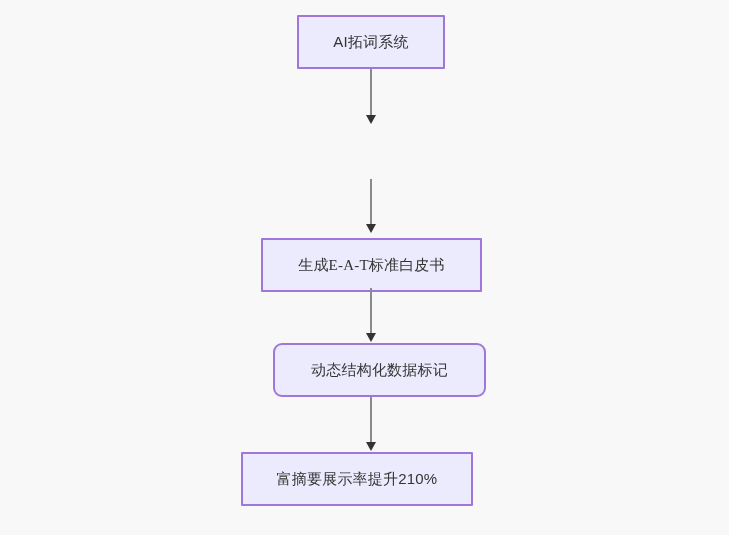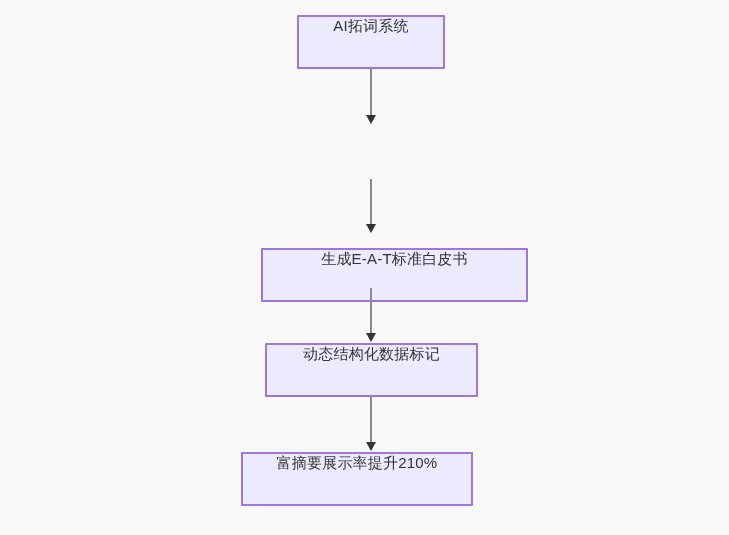--- a/index.html
+++ b/index.html
@@ -22,21 +22,21 @@
     background: #f8f8f8;
   }
 
   .node {
     position: absolute;
     box-sizing: border-box;
     background: #eceafd;
     border: 2px solid #9f77da;
     border-radius: 1px;
     display: flex;
-    align-items: flex-start;
+    align-items: center;
     justify-content: center;
     height: 54px;
   }
 
   .node-label {
     font-size: 15px;
     line-height: 1.2;
     color: #333333;
     letter-spacing: 0.2px;
     white-space: nowrap;
@@ -48,22 +48,22 @@
     width: 12px;
   }
   .edge svg {
     display: block;
     overflow: visible;
   }
 
   
   .node-1 { left: 297px; top: 15px;  width: 148px; }
   .node-2 { left: 276px; top: 125px; width: 190px; }
-  .node-3 { left: 261px; top: 248px; width: 267px; }
-  .node-4 { left: 265px; top: 343px; width: 213px; }
+  .node-3 { left: 261px; top: 238px; width: 221px; font-family: Liberation Serif, serif; }
+  .node-4 { left: 273px; top: 343px; width: 213px; border-radius: 9px; }
   .node-5 { left: 241px; top: 452px; width: 232px; }
 
   
   .edge-1 { left: 365px; top: 69px;  height: 56px; }
   .edge-2 { left: 365px; top: 179px; height: 55px; }
   .edge-3 { left: 365px; top: 288px; height: 55px; }
   .edge-4 { left: 365px; top: 397px; height: 55px; }
 </style>
 </head>
 <body>

